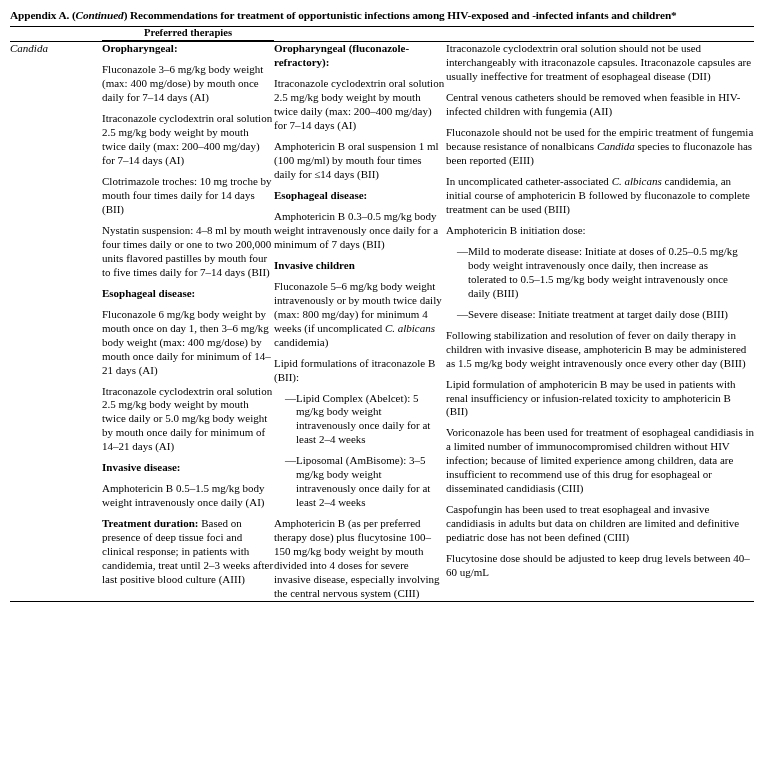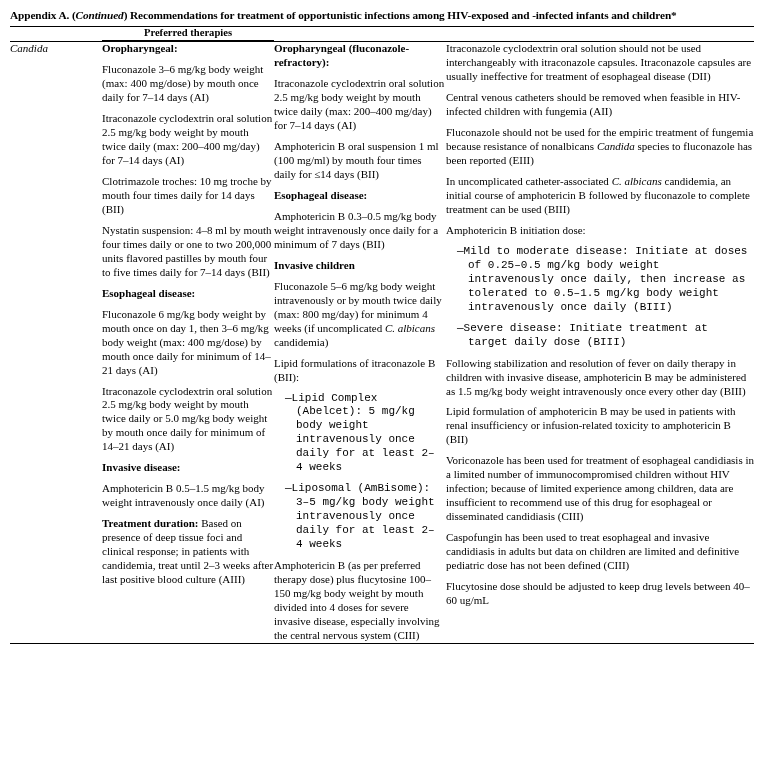--- a/index.html
+++ b/index.html
@@ -89,21 +89,20 @@
   }
   p.para {
     margin: 0 0 7px 0;
     text-indent: 0;
   }
   p.para.last { margin-bottom: 0; }
   p.dash2 {
     margin: 0 5px 7px 0;
     padding-left: 22px;
     text-indent: -11px;
-    font-family: Liberation Mono, monospace;
   }
   .bold { font-weight: bold; }
   .ital { font-style: italic; }
   .tight { margin-bottom: 4px; }
   .spacer-top { margin-top: 9px; }
 </style>
 </head>
 <body>
 
 <div class="page">

